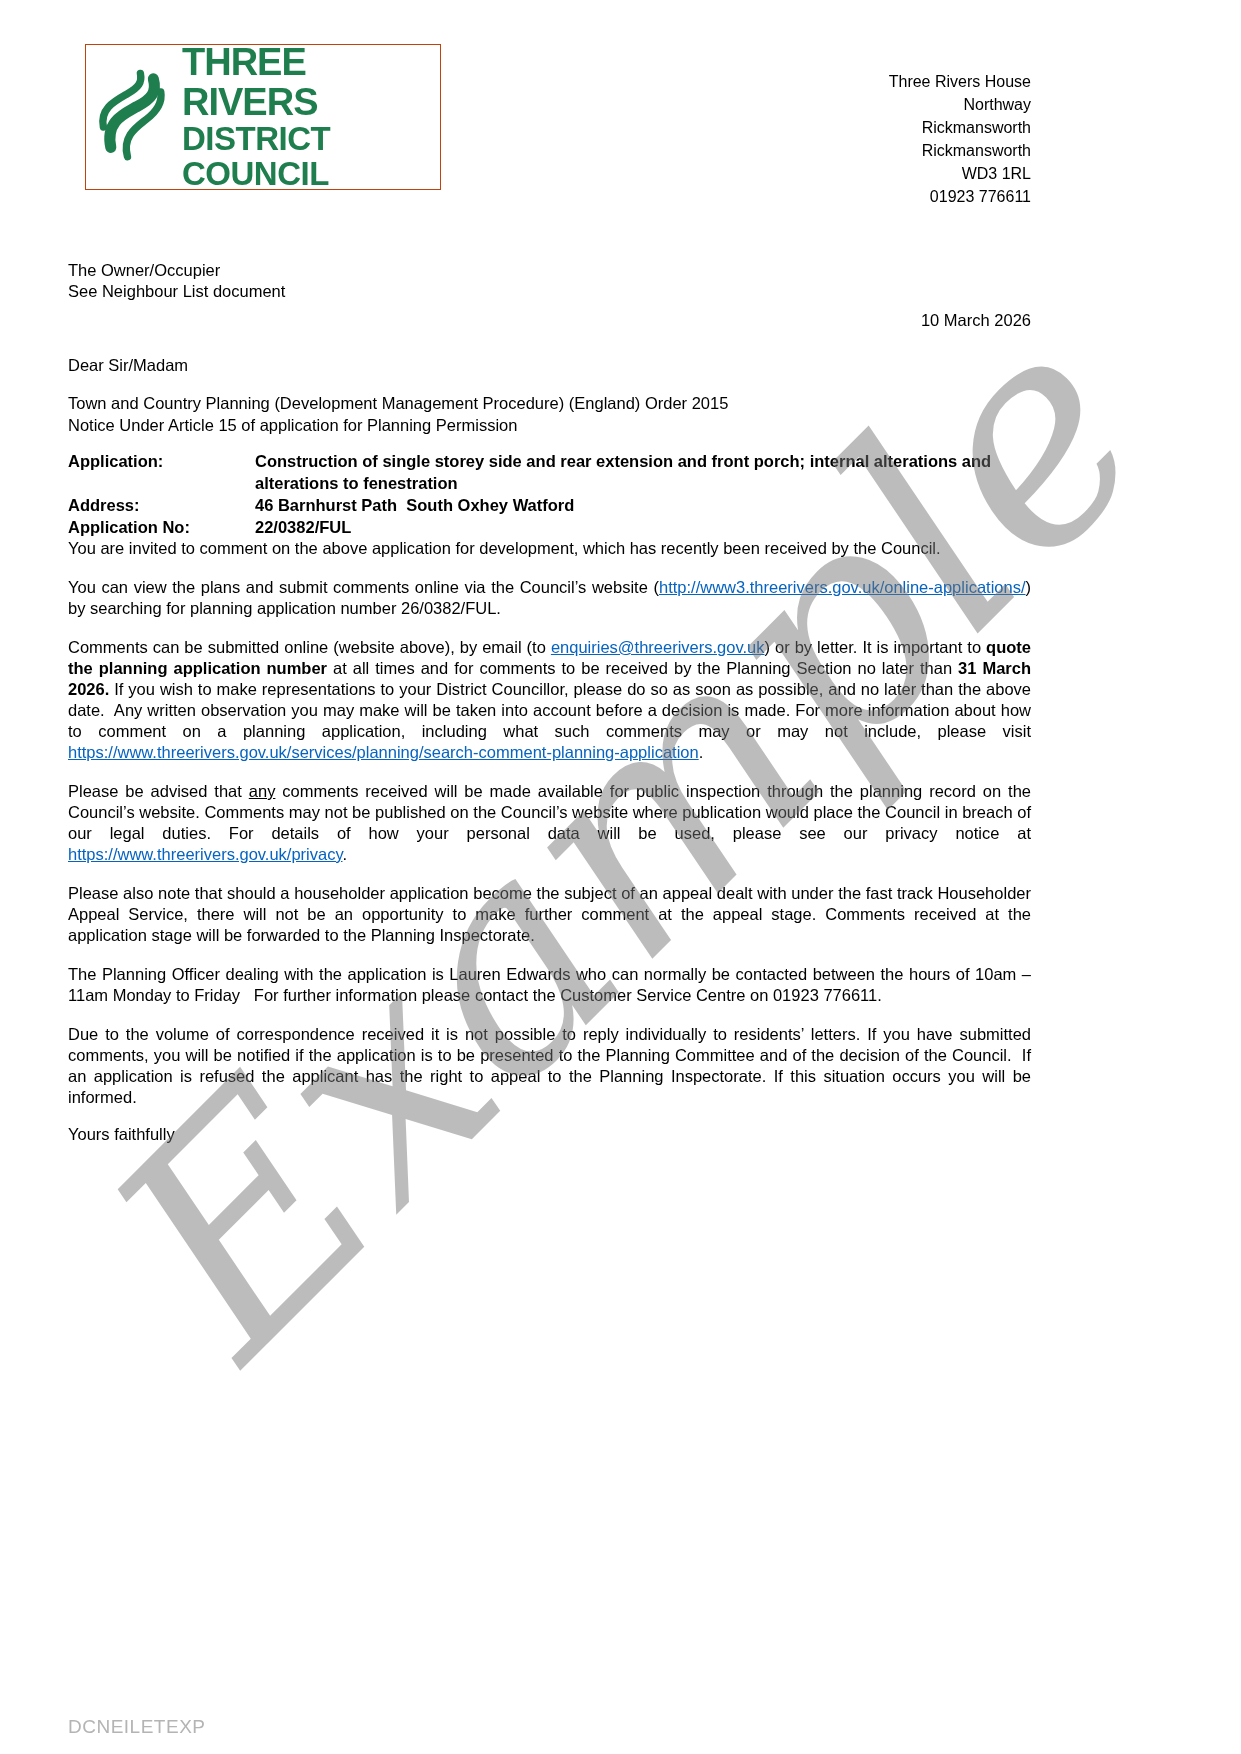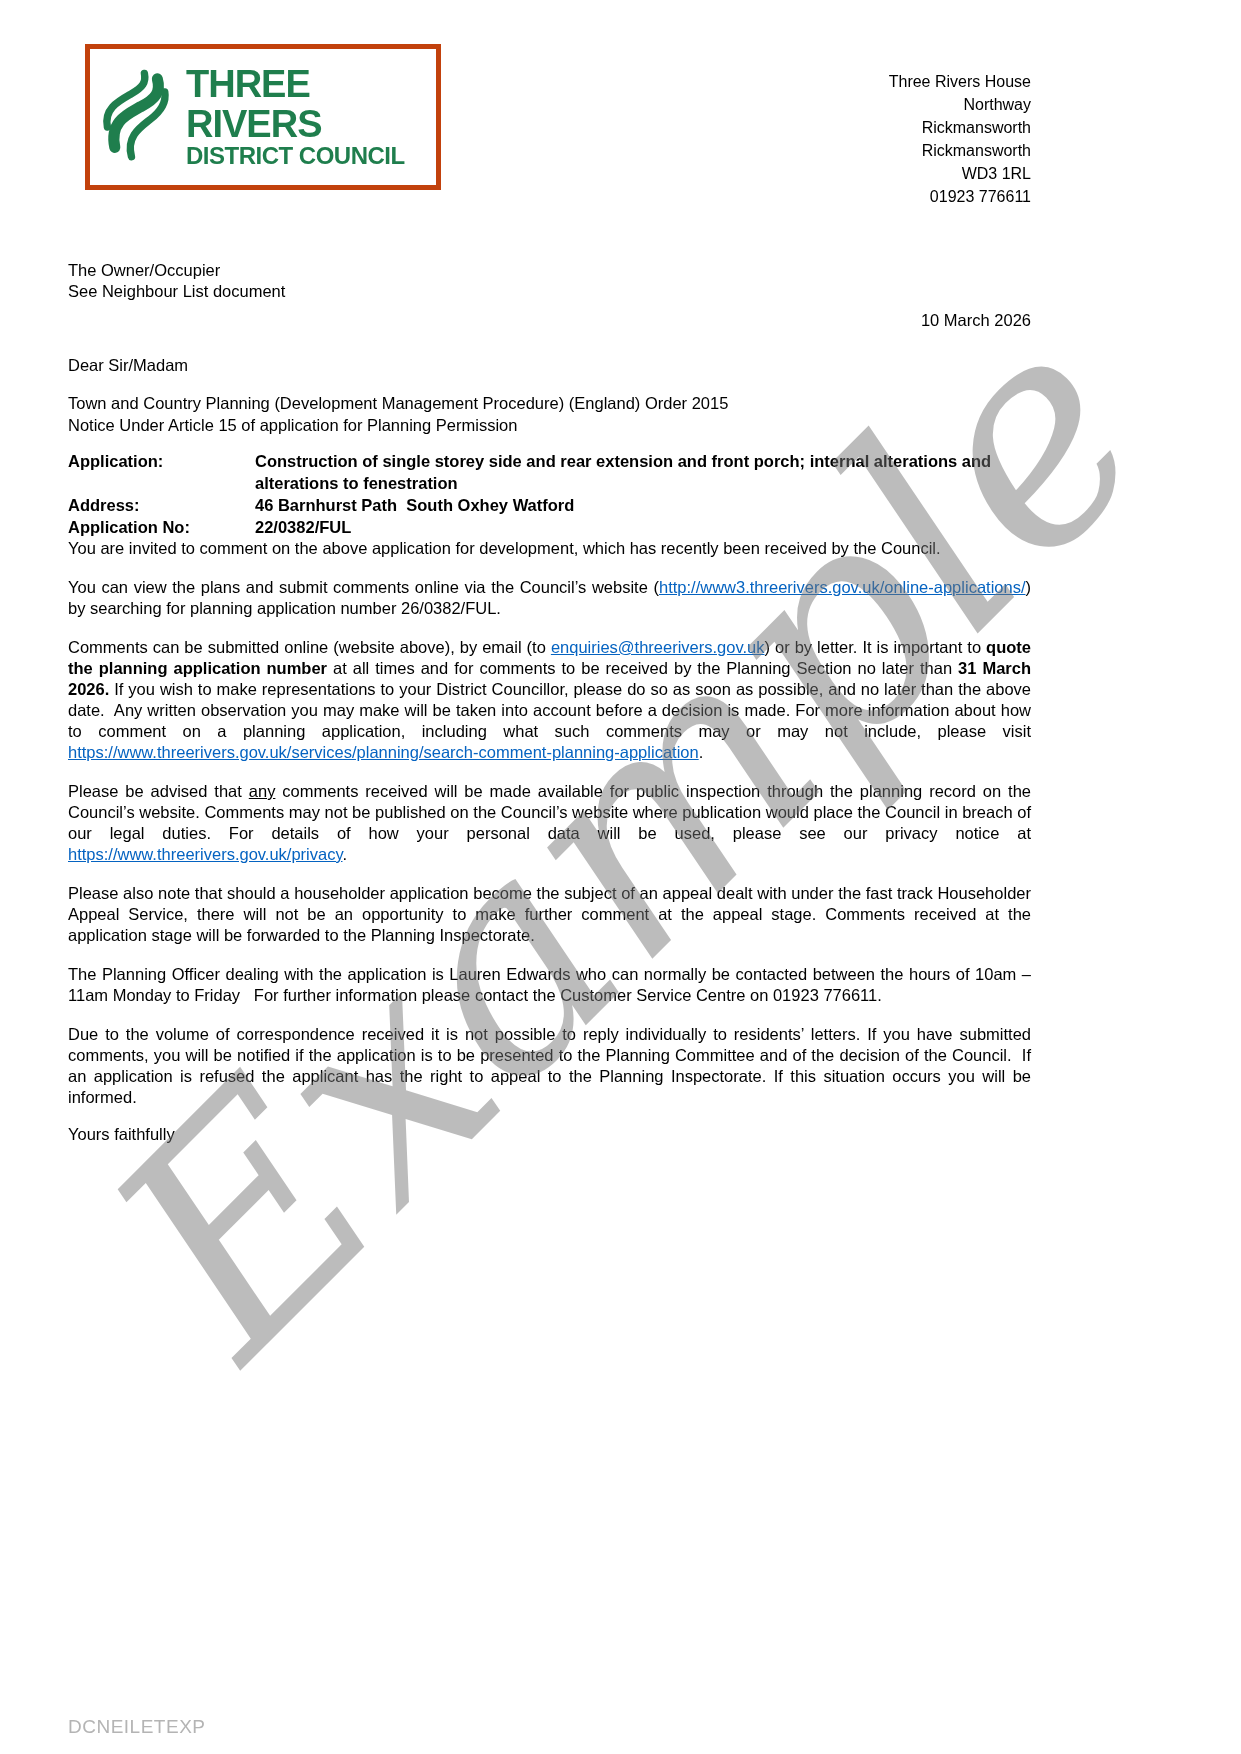--- a/index.html
+++ b/index.html
@@ -47,36 +47,36 @@
     display: flex;
     justify-content: space-between;
     align-items: flex-start;
   }
 
   .logo-box {
     margin-left: 17px;
     width: 356px;
     height: 146px;
     background: #ffffff;
-    border: 5px solid #c2410c;
+    border: 1px solid #c2410c;
     display: flex;
     align-items: center;
     padding: 8px 10px;
     gap: 12px;
   }
 
   .logo-mark { flex: 0 0 auto; }
 
   .logo-text {
     color: #1f7e4d;
     font-weight: bold;
     line-height: 1.04;
   }
   .logo-line1 { font-size: 38px; letter-spacing: -1px; }
-  .logo-line2 { font-size: 24px; letter-spacing: -0.5px; }
+  .logo-line2 { font-size: 33px; letter-spacing: -0.5px; }
 
   .sender-address {
     margin-top: 26px;
     text-align: right;
     font-size: 16px;
     line-height: 23px;
   }
 
   .recipient { margin-top: 52px; line-height: 21px; }
 

